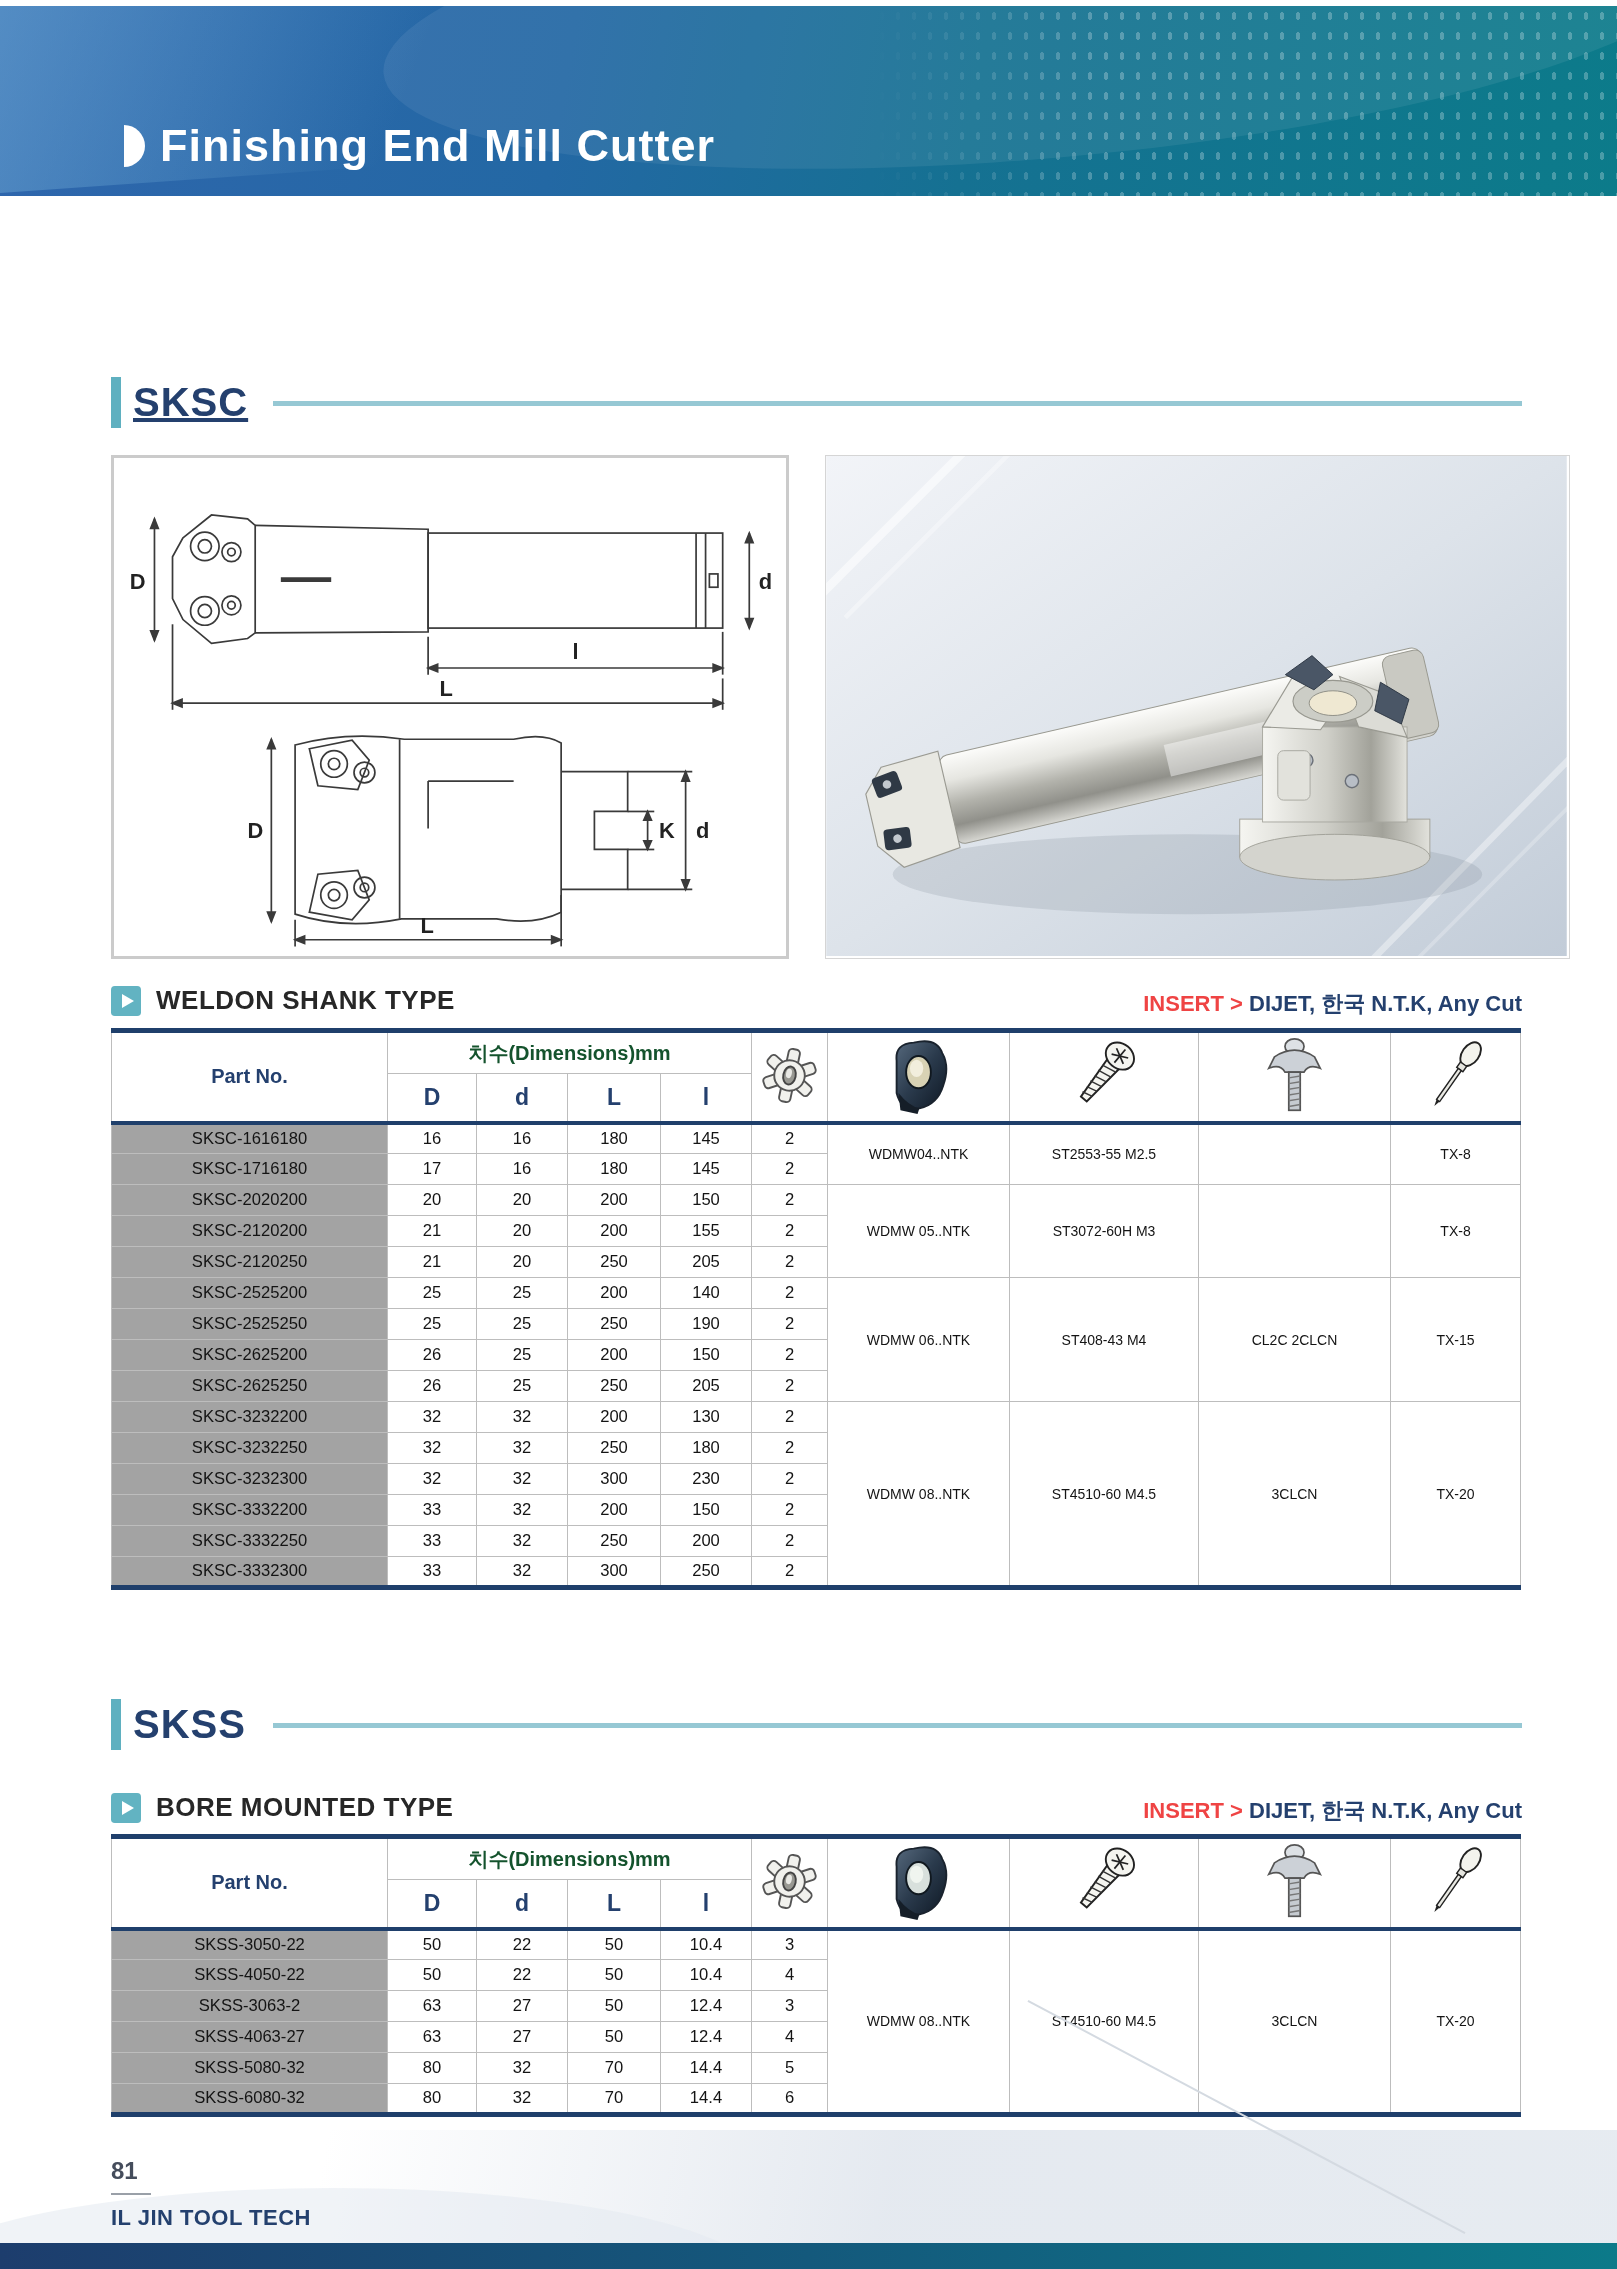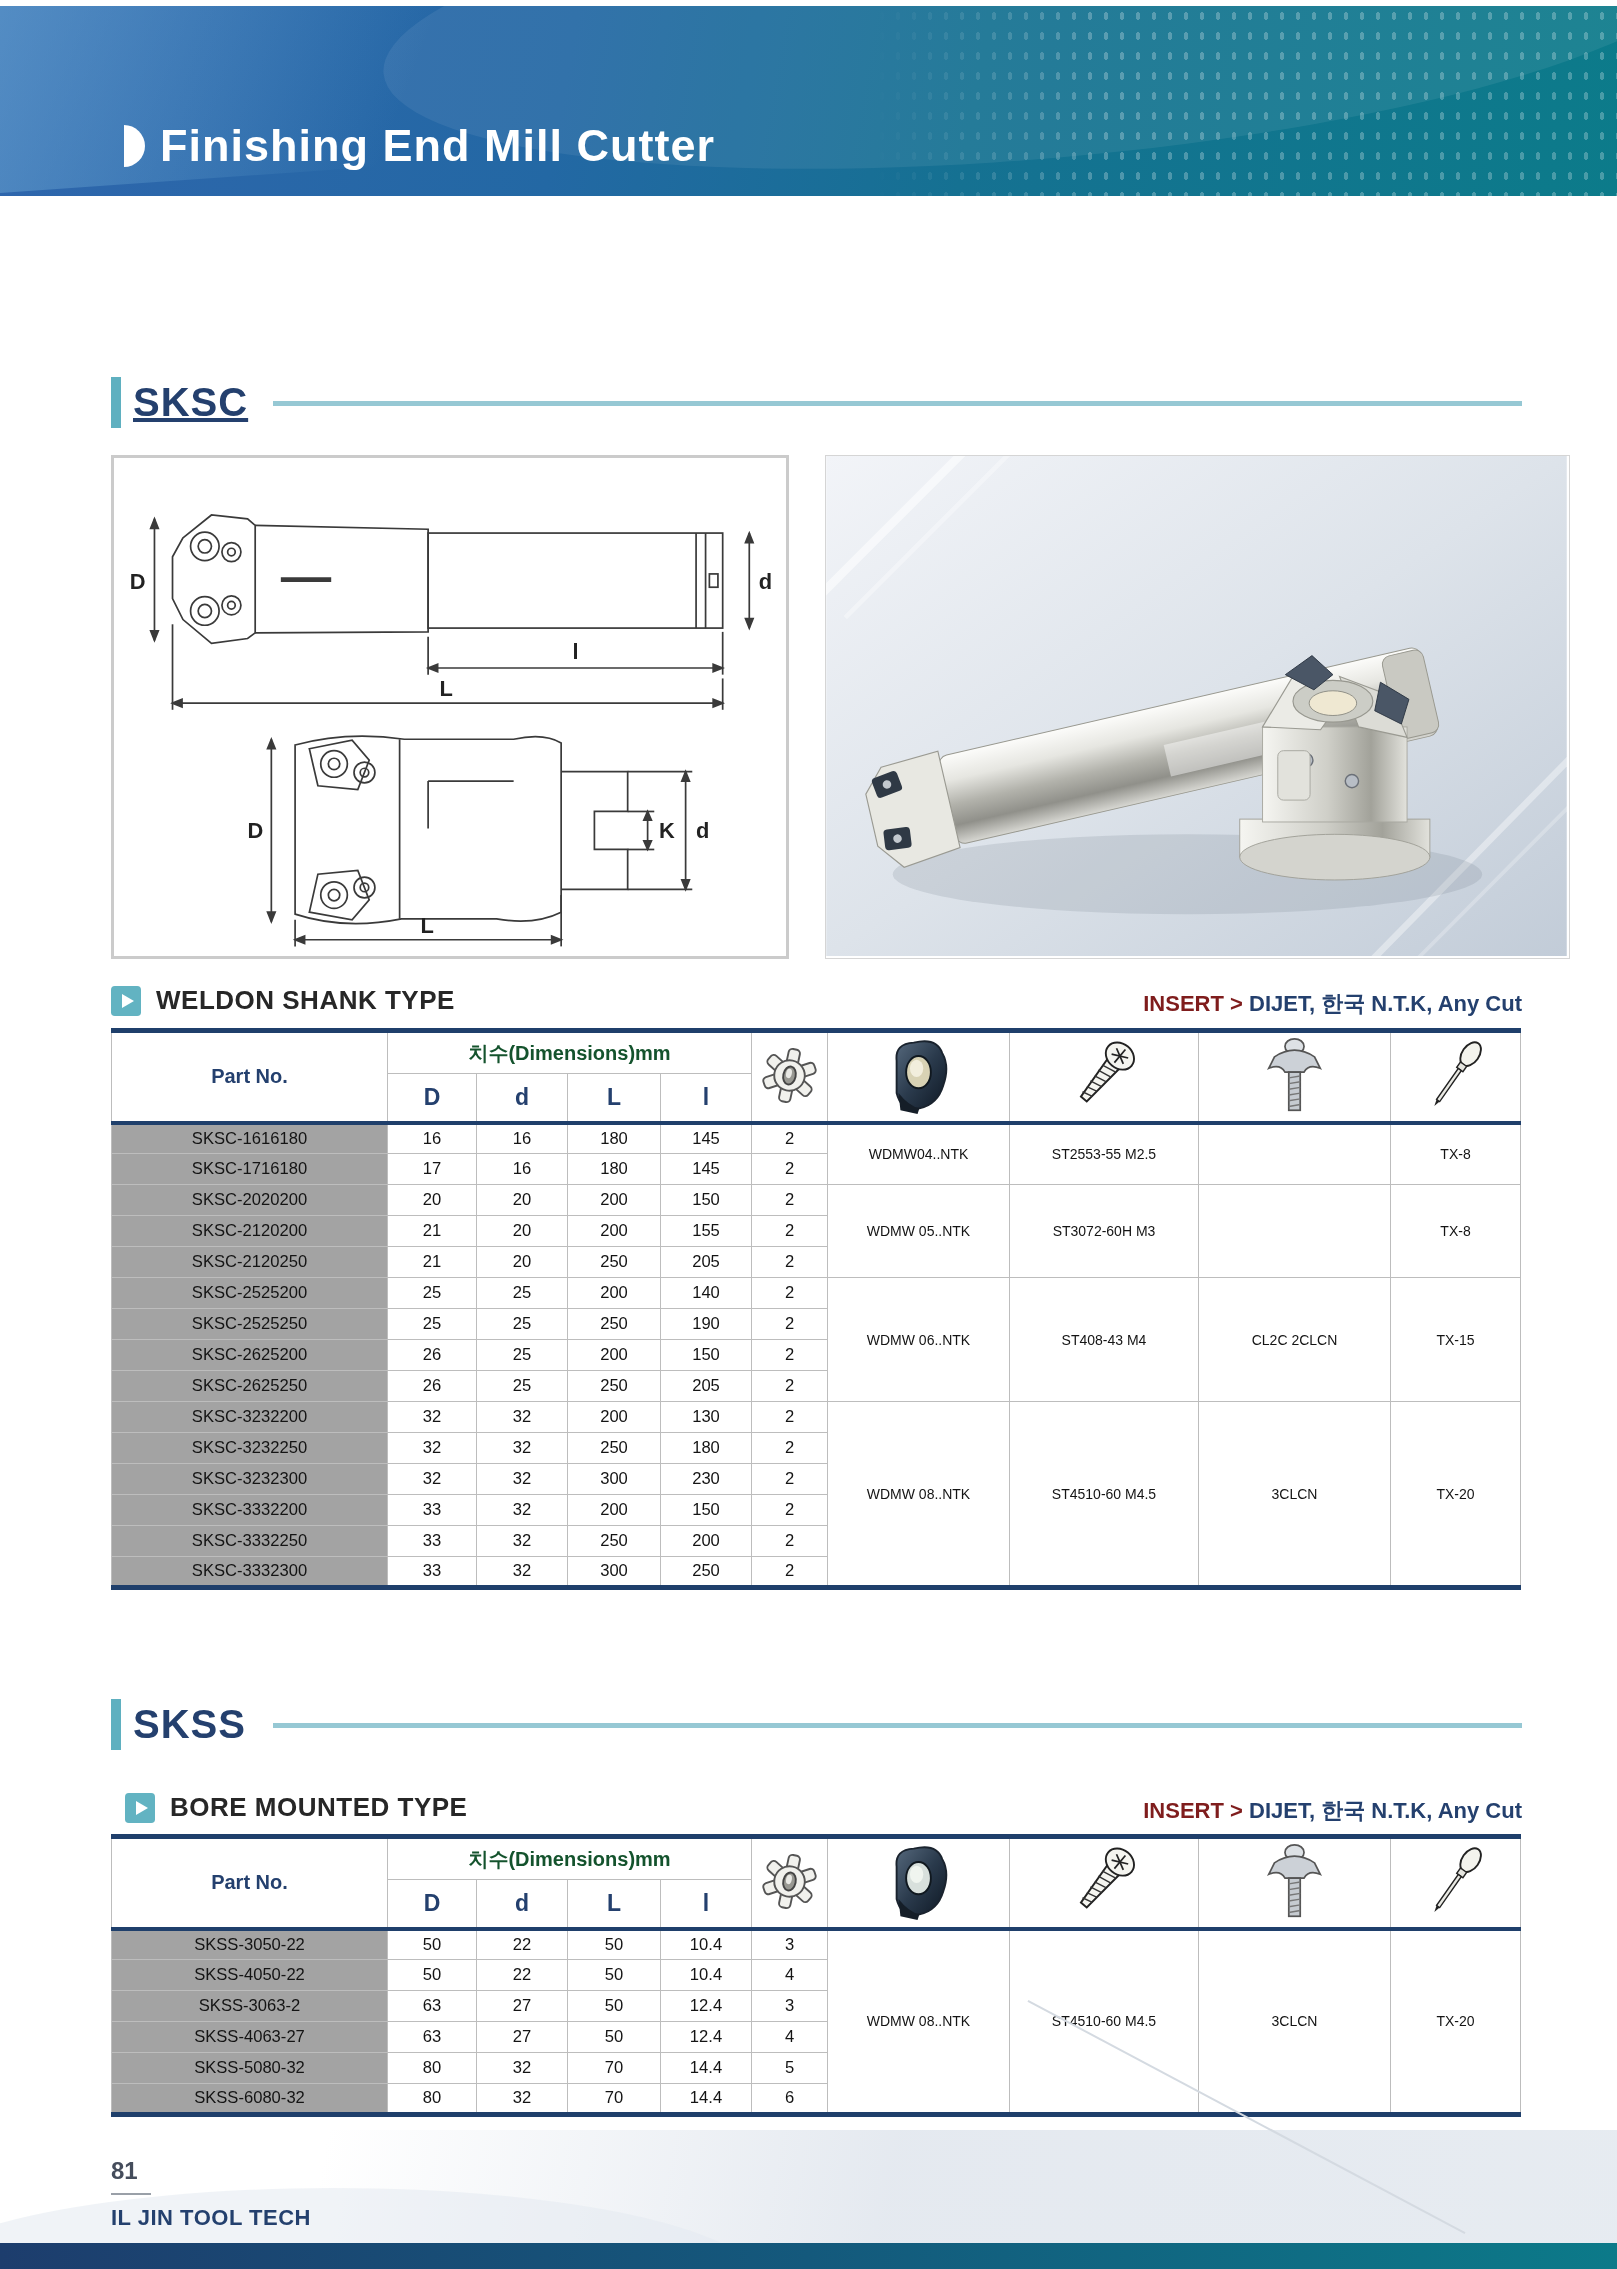--- a/index.html
+++ b/index.html
@@ -26,21 +26,21 @@
   
   .sec-bar { position:absolute; width:9.5px; height:51px; background:#5fb0c0; }
   .sec-title { position:absolute; font-size:40px; font-weight:bold; color:#24406e; letter-spacing:1px; }
   .sec-rule { position:absolute; height:4.8px; background:#96c8d4; }
 
   .type-row { position:absolute; display:flex; align-items:center; gap:15px; }
   .play { width:30px; height:30px; background:#62b3c2; border-radius:3.8px; display:flex; align-items:center; justify-content:center; }
   .play::after { content:""; display:block; margin-left:3.8px; border-left:12.4px solid #fff; border-top:7.6px solid transparent; border-bottom:7.6px solid transparent; }
   .type-label { font-size:26px; font-weight:bold; color:#272727; letter-spacing:0.5px; }
   .insert-line { position:absolute; width:495px; text-align:right; font-size:22px; font-weight:bold; white-space:nowrap; }
-  .insert-line .pre { color:#7f1d1d;text-align:right; }
+  .insert-line .pre { color:#ef4444;text-align:right; }
   .insert-line .val { color:#24406e; }
 
   
   .draw-box { position:absolute; left:111px; top:455px; width:678px; height:504px; background:#fff; border:3.8px solid #cbcbcb; }
   .photo-box { position:absolute; left:825px; top:455px; width:745px; height:504px; border:1.9px solid #d5d5d5; }
   .draw-box svg, .photo-box svg { display:block; }
 
   
   table.spec { position:absolute; left:111px; border-collapse:collapse; table-layout:fixed; width:1410px;
     border-top:5.7px solid #1f3f6b; border-bottom:5.7px solid #1f3f6b; background:#fff; }
@@ -473,21 +473,21 @@
           <td class="num">250</td>
           <td class="num">2</td>
         </tr>
       </tbody>
   </table>
 
   <div class="sec-bar" style="left:111px; top:1699px;"></div>
   <div class="sec-title" style="left:133px; top:1702px;">SKSS</div>
   <div class="sec-rule" style="left:273px; top:1723px; width:1249px;"></div>
 
-  <div class="type-row" style="left:125px; top:1792px;">
+  <div class="type-row" style="left:111px; top:1792px;">
     <span class="play"></span>
     <span class="type-label">BORE MOUNTED TYPE</span>
   </div>
   <div class="insert-line" style="left:1027px; top:1796px;">
     <span class="pre">INSERT &gt;</span>
     <span class="val">DIJET, 한국 N.T.K, Any Cut</span>
   </div>
 
   <table class="spec" style="top:1834px;">
     <colgroup>

